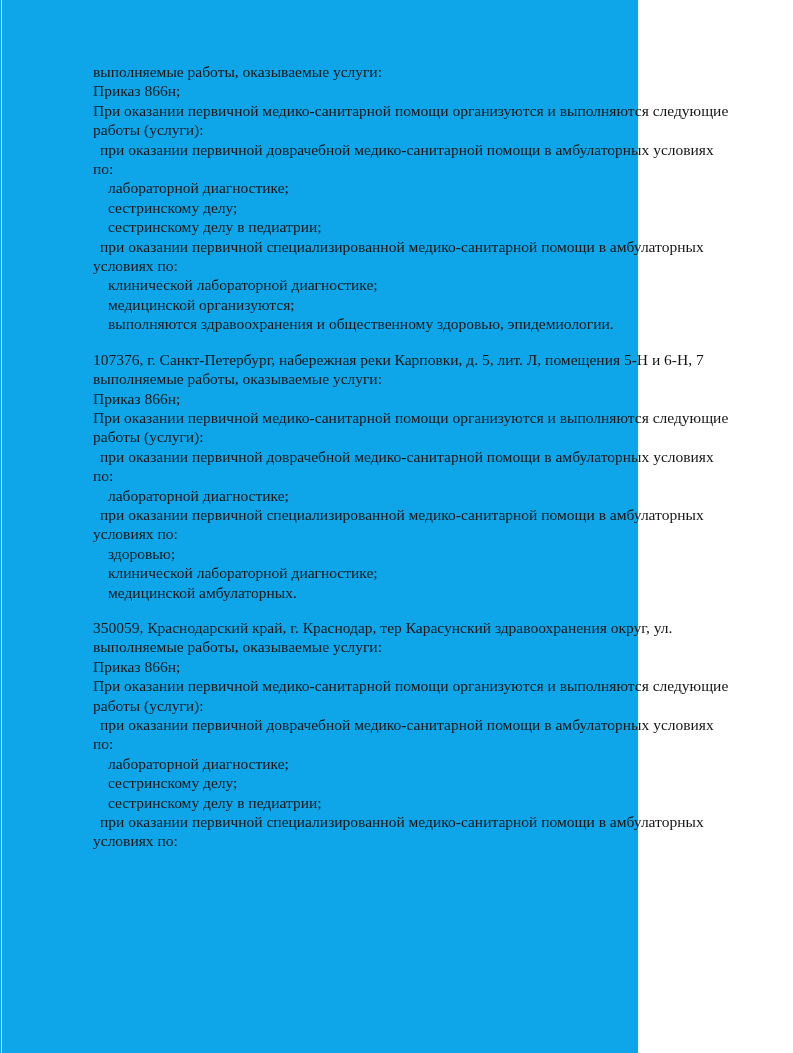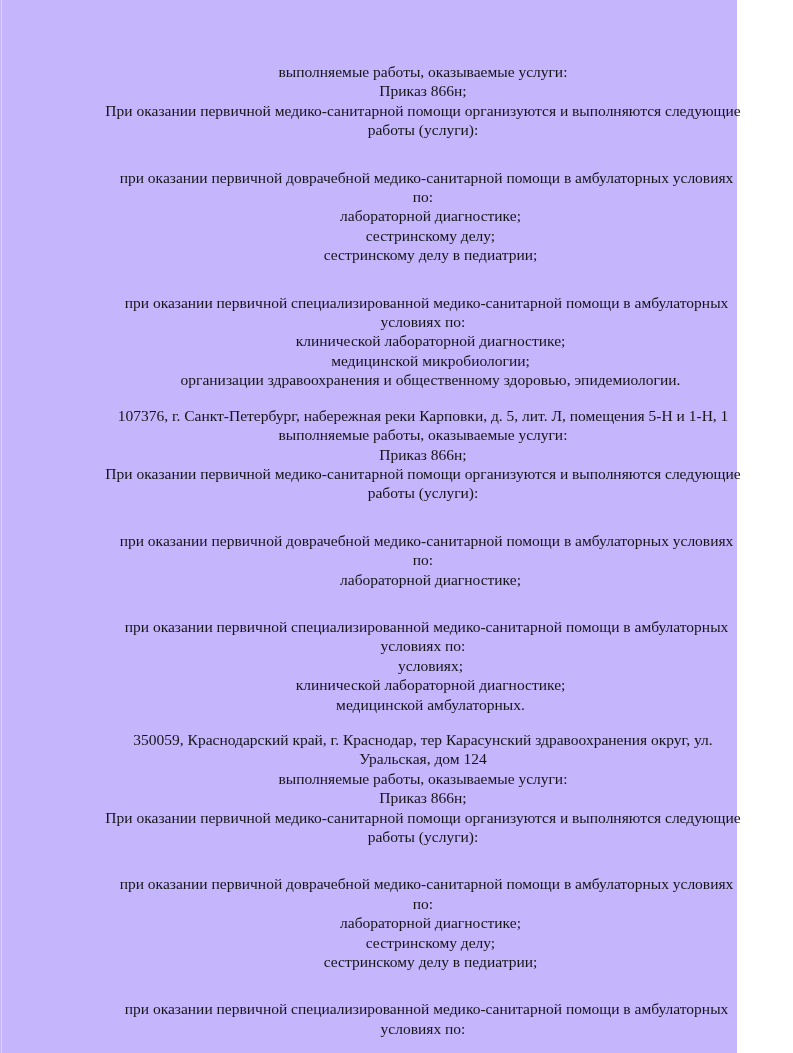--- a/index.html
+++ b/index.html
@@ -7,24 +7,23 @@
     padding: 0;
   }
   body {
     width: 793px;
     height: 1053px;
     background: #ffffff;
     overflow: hidden;
   }
   .page {
     position: relative;
-    width: 737px;
+    width: 638px;
     height: 1053px;
-    background: #c4b5fd;
-    text-align: center;
+    background: #0ea5e9;
   }
   .edge-line {
     position: absolute;
     left: 1px;
     top: 0;
     width: 1px;
     height: 100%;
     background: #dcdcdc;
   }
   .content {
@@ -38,21 +37,21 @@
     color: #151515;
     text-rendering: optimizeLegibility;
   }
   .block {
     margin: 0 0 16px 0;
   }
   .line {
     white-space: pre;
   }
   .indent-0 { padding-left: 0; }
-  .indent-1 { padding-left: 7px; margin-top: 28px; }
+  .indent-1 { padding-left: 7px; }
   .indent-2 { padding-left: 15px; }
 </style>
 </head>
 <body>
 
 <div class="page">
   <div class="edge-line"></div>
   <div class="content">
       <div class="block">
         <div class="line indent-0">выполняемые работы, оказываемые услуги:</div>
@@ -60,41 +59,40 @@
         <div class="line indent-0">При оказании первичной медико-санитарной помощи организуются и выполняются следующие</div>
         <div class="line indent-0">работы (услуги):</div>
         <div class="line indent-1">при оказании первичной доврачебной медико-санитарной помощи в амбулаторных условиях</div>
         <div class="line indent-0">по:</div>
         <div class="line indent-2">лабораторной диагностике;</div>
         <div class="line indent-2">сестринскому делу;</div>
         <div class="line indent-2">сестринскому делу в педиатрии;</div>
         <div class="line indent-1">при оказании первичной специализированной медико-санитарной помощи в амбулаторных</div>
         <div class="line indent-0">условиях по:</div>
         <div class="line indent-2">клинической лабораторной диагностике;</div>
-        <div class="line indent-2">медицинской микробиологии;</div>
-        <div class="line indent-2">организации здравоохранения и общественному здоровью, эпидемиологии.</div>
+        <div class="line indent-2">медицинской организуются;</div>
+        <div class="line indent-2">выполняются здравоохранения и общественному здоровью, эпидемиологии.</div>
       </div>
       <div class="block">
-        <div class="line indent-0">107376, г. Санкт-Петербург, набережная реки Карповки, д. 5, лит. Л, помещения 5-Н и 1-Н, 1</div>
+        <div class="line indent-0">107376, г. Санкт-Петербург, набережная реки Карповки, д. 5, лит. Л, помещения 5-Н и 6-Н, 7</div>
         <div class="line indent-0">выполняемые работы, оказываемые услуги:</div>
         <div class="line indent-0">Приказ 866н;</div>
         <div class="line indent-0">При оказании первичной медико-санитарной помощи организуются и выполняются следующие</div>
         <div class="line indent-0">работы (услуги):</div>
         <div class="line indent-1">при оказании первичной доврачебной медико-санитарной помощи в амбулаторных условиях</div>
         <div class="line indent-0">по:</div>
         <div class="line indent-2">лабораторной диагностике;</div>
         <div class="line indent-1">при оказании первичной специализированной медико-санитарной помощи в амбулаторных</div>
         <div class="line indent-0">условиях по:</div>
-        <div class="line indent-2">условиях;</div>
+        <div class="line indent-2">здоровью;</div>
         <div class="line indent-2">клинической лабораторной диагностике;</div>
         <div class="line indent-2">медицинской амбулаторных.</div>
       </div>
       <div class="block">
         <div class="line indent-0">350059, Краснодарский край, г. Краснодар, тер Карасунский здравоохранения округ, ул.</div>
-        <div class="line indent-0">Уральская, дом 124</div>
         <div class="line indent-0">выполняемые работы, оказываемые услуги:</div>
         <div class="line indent-0">Приказ 866н;</div>
         <div class="line indent-0">При оказании первичной медико-санитарной помощи организуются и выполняются следующие</div>
         <div class="line indent-0">работы (услуги):</div>
         <div class="line indent-1">при оказании первичной доврачебной медико-санитарной помощи в амбулаторных условиях</div>
         <div class="line indent-0">по:</div>
         <div class="line indent-2">лабораторной диагностике;</div>
         <div class="line indent-2">сестринскому делу;</div>
         <div class="line indent-2">сестринскому делу в педиатрии;</div>
         <div class="line indent-1">при оказании первичной специализированной медико-санитарной помощи в амбулаторных</div>

